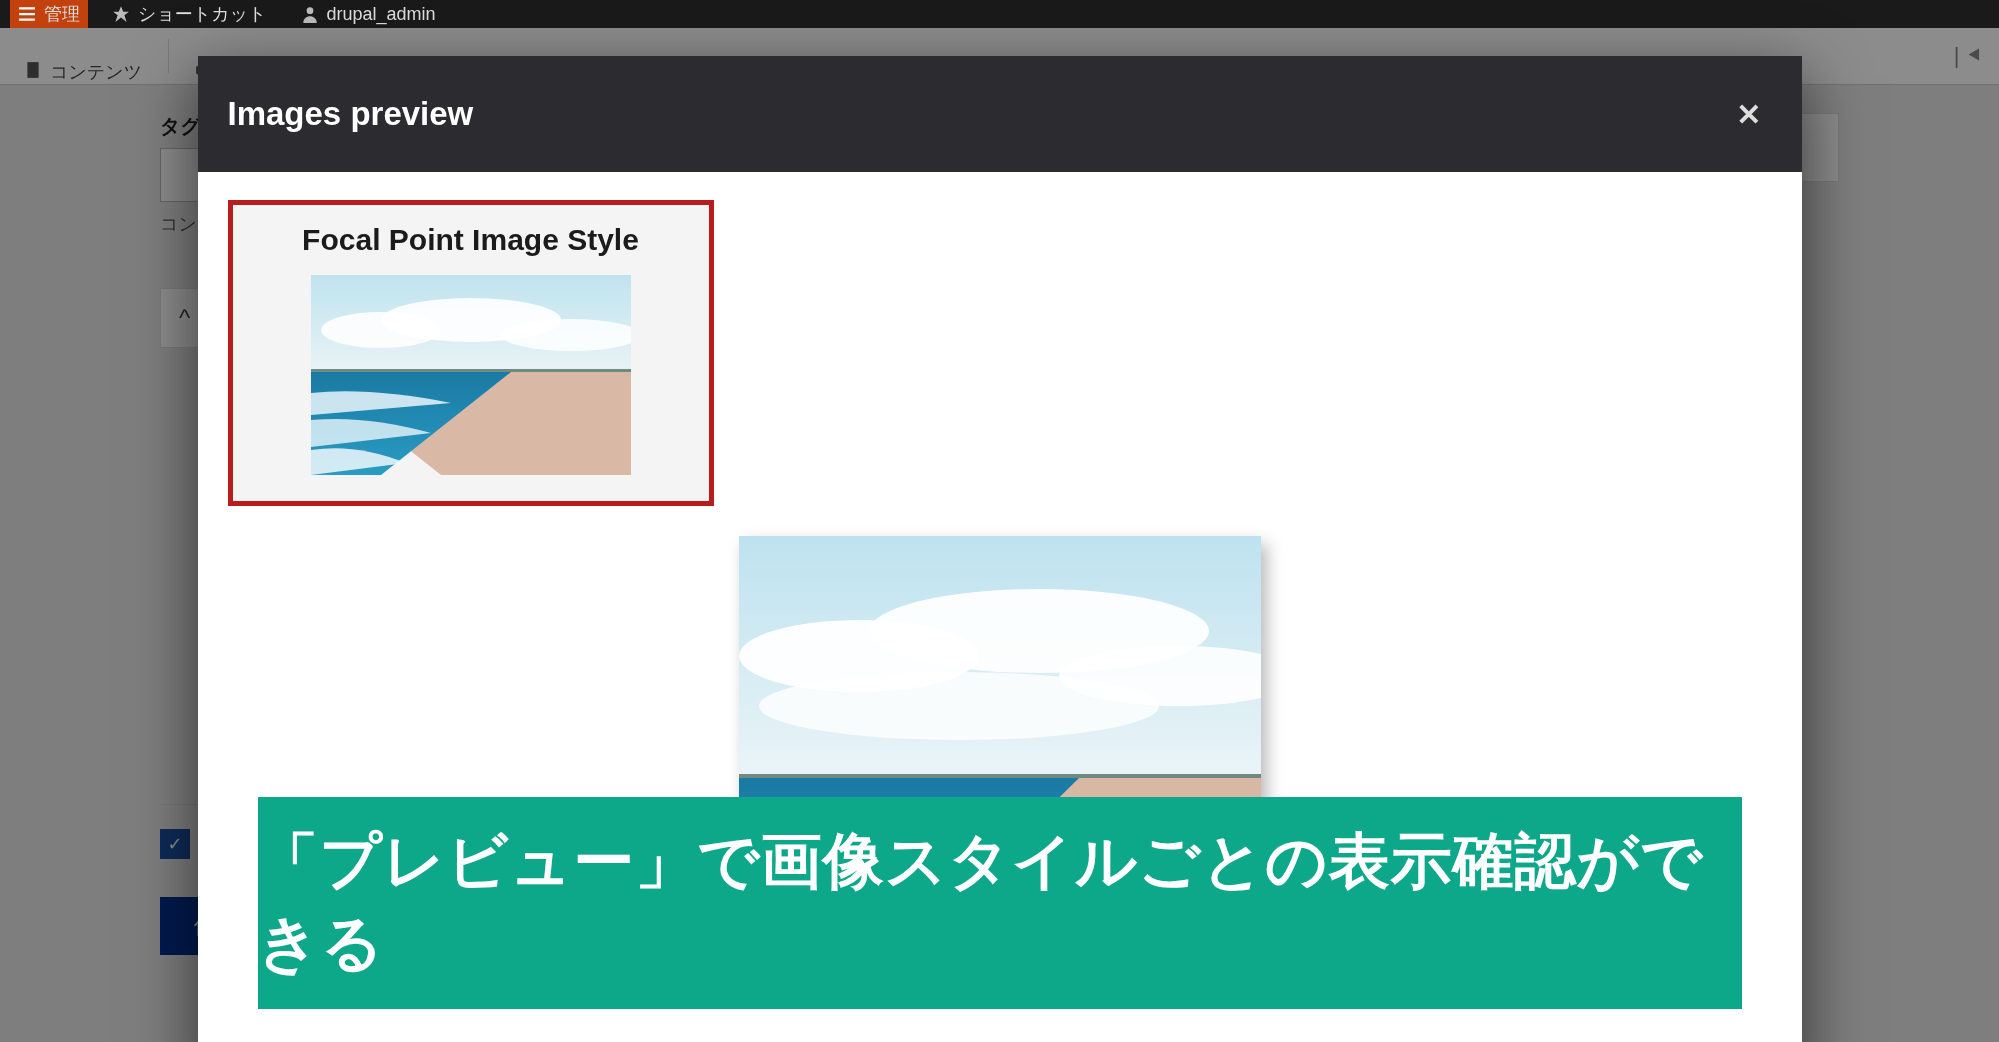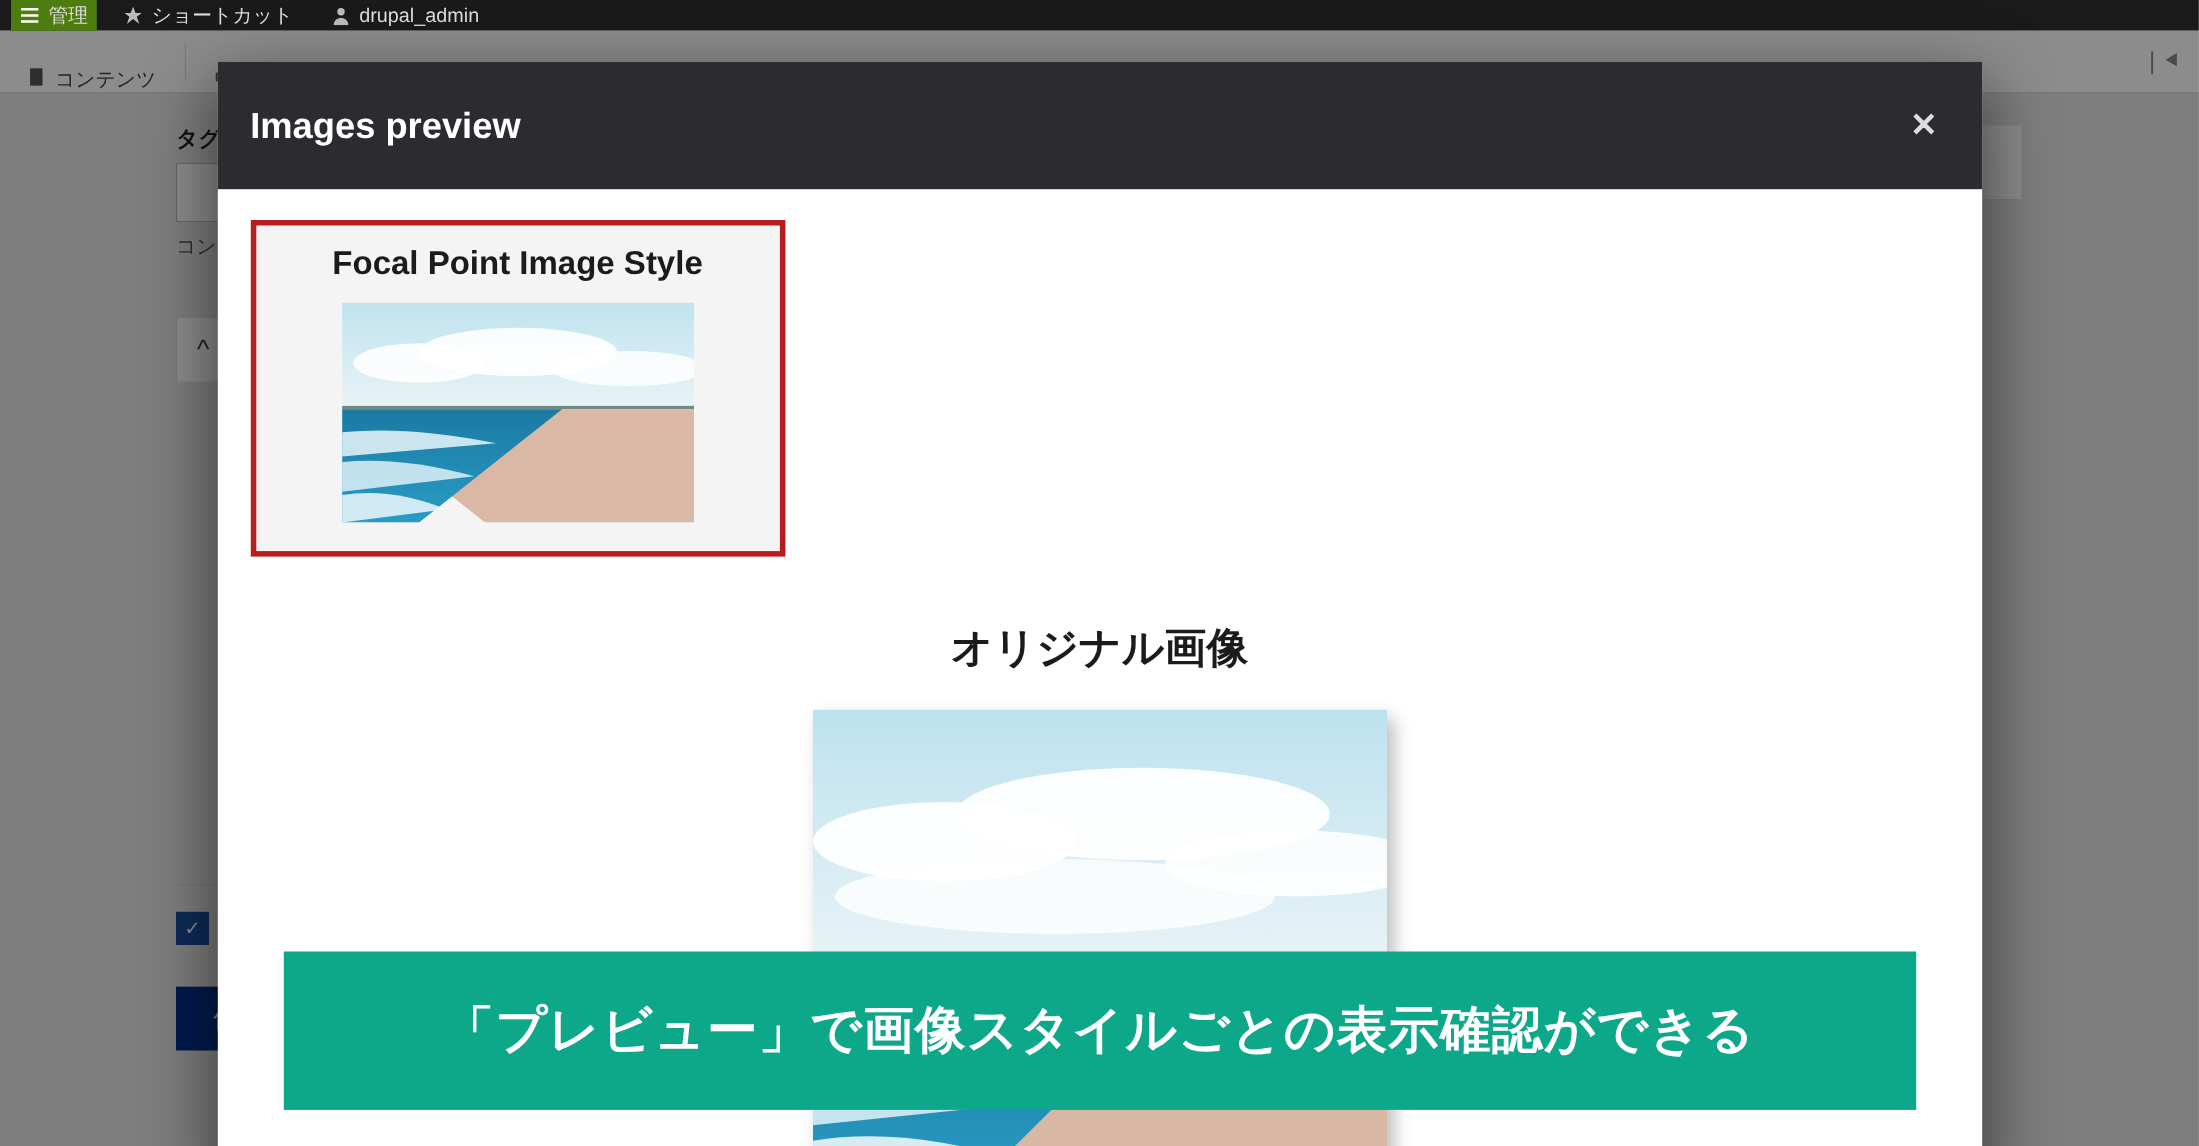--- a/index.html
+++ b/index.html
@@ -26,21 +26,21 @@
     gap: 14px;
   }
   .topbar .item {
     display: flex;
     align-items: center;
     gap: 8px;
     padding: 12px 10px;
     height: 100%;
   }
   .topbar .hamburger {
-    background: #4d7c0f;
+    background: #c2410c;
     padding: 0 8px;
   }
   .topbar .icon-placeholder {
     width: 18px; height: 18px;
     display: inline-block;
   }
 
   .secondbar {
     background: #fff;
     height: 56px;
@@ -235,27 +235,27 @@
 
   
   .beach-svg { width: 100%; height: 100%; display: block; }
 
   
   .annotation-banner {
     position: absolute;
     left: 60px;
     right: 60px;
     bottom: 75px;
-    height: 144px;
+    height: 212px;
     background: #0da78a;
     color: #fff;
     display: flex;
     align-items: center;
     justify-content: center;
-    font-size: 46px;
+    font-size: 61px;
     font-weight: 800;
     letter-spacing: 1px;
   }
 </style>
 </head>
 <body>
 
 <div class="topbar">
   <div class="item hamburger">
     <span class="icon-placeholder">
@@ -420,21 +420,20 @@
           <rect x="0" y="94" width="320" height="3" fill="#6f8a82"></rect>
           <polygon points="0,97 320,97 320,200 130,200" fill="#d9b8a5"></polygon>
           <polygon points="0,97 200,97 70,200 0,200" fill="url(#sea1)"></polygon>
           <path d="M0 118 Q60 112 140 128 L0 140 Z" fill="#e9f6fb" opacity="0.85"></path>
           <path d="M0 145 Q55 140 120 158 L0 172 Z" fill="#e9f6fb" opacity="0.8"></path>
           <path d="M0 175 Q45 168 95 188 L0 200 Z" fill="#eef8fc" opacity="0.85"></path>
         </svg>
       </div>
     </div>
 
-    <div class="orig-title">オリジナル画像</div>
     <div class="orig-img-wrap">
       <svg class="beach-svg" viewBox="0 0 522 440" preserveAspectRatio="none">
         <defs>
           <linearGradient id="sky2" x1="0" y1="0" x2="0" y2="1">
             <stop offset="0" stop-color="#bde2ef"></stop>
             <stop offset="1" stop-color="#eaf4f7"></stop>
           </linearGradient>
           <linearGradient id="sea2" x1="0" y1="0" x2="0" y2="1">
             <stop offset="0" stop-color="#1a7aa3"></stop>
             <stop offset="1" stop-color="#2a9cc4"></stop>

